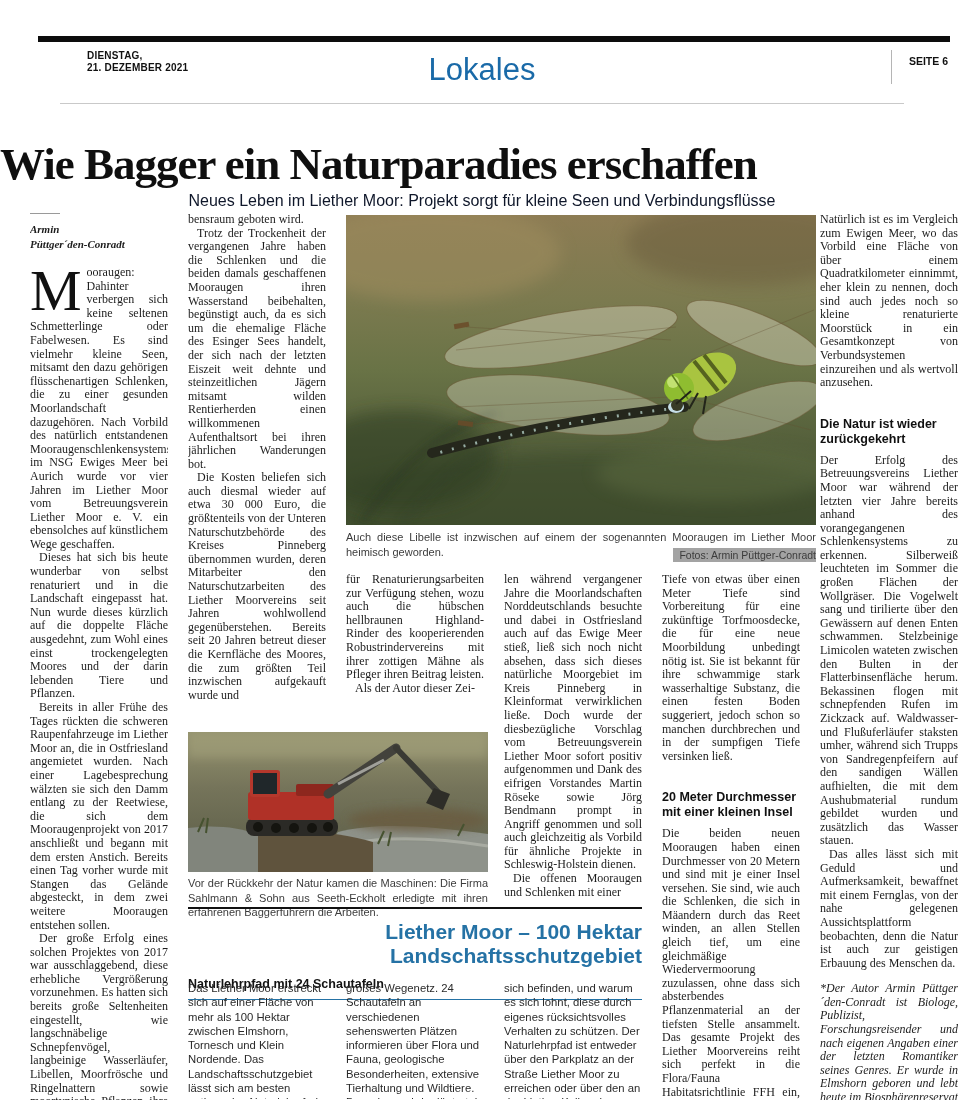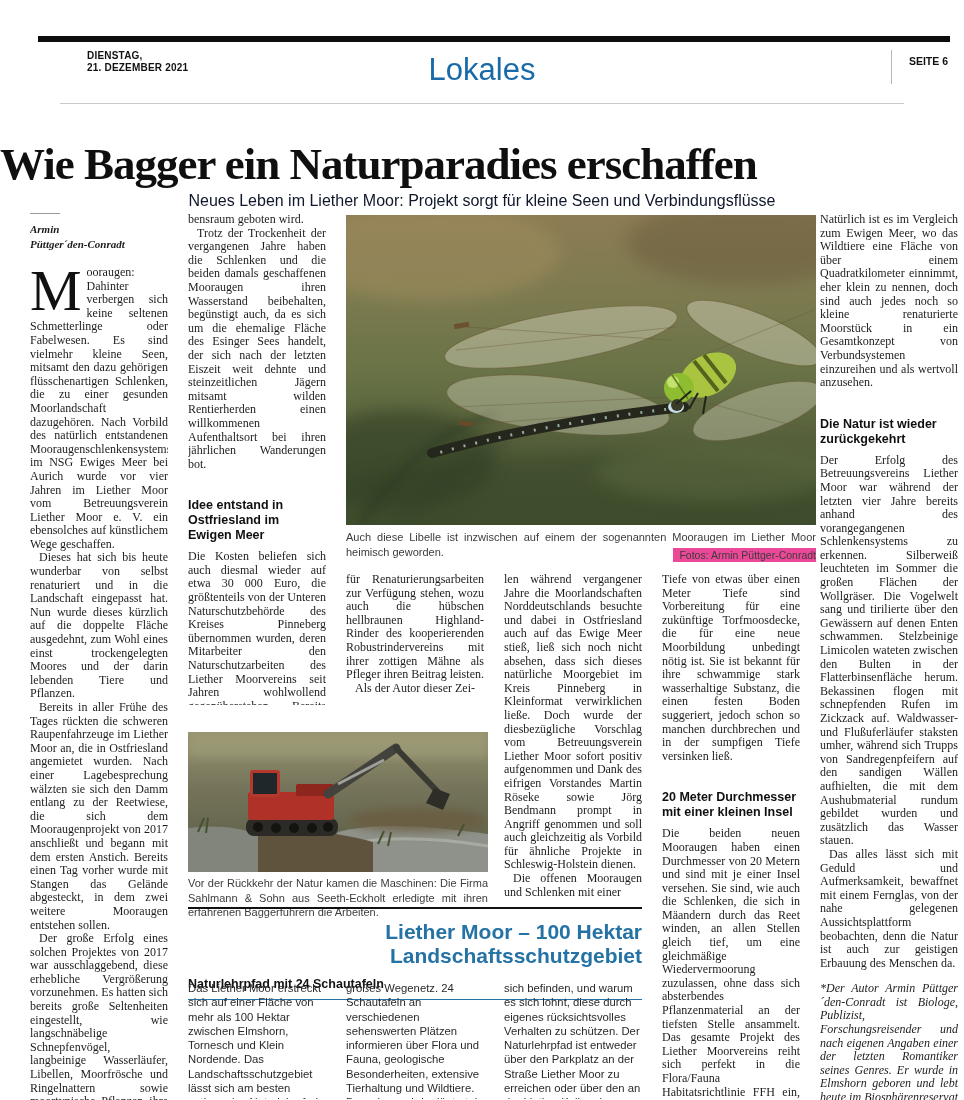--- a/index.html
+++ b/index.html
@@ -30,21 +30,21 @@
   .byline{font-weight:700;font-style:italic;font-size:11px;line-height:15px;margin:0 0 14px 0;text-align:left;}
   .byline-rule{width:30px;height:1px;background:#9a9a9a;margin:0 0 8px 0;}
   .dropcap{float:left;font-size:58px;line-height:46px;padding:2px 5px 0 0;font-weight:400;color:#111;}
   .italic-note{font-style:italic;margin-top:12px !important;text-indent:0 !important;}
   
   figure{margin:0;padding:0;position:absolute;}
   figure svg{display:block;}
   .caption{position:relative;font-family:"Liberation Sans",sans-serif;font-size:11px;
         line-height:14.5px;color:#3c3c3c;text-align:justify;}
   .credit{position:absolute;right:0;bottom:0;font-family:"Liberation Sans",sans-serif;
-        font-size:10.5px;color:#3c3c3c;background:#ec4899;padding-left:6px;}
+        font-size:10.5px;color:#3c3c3c;background:#a3a3a3;padding-left:6px;}
   
   .infobox{position:absolute;left:188px;top:907px;width:454px;height:193px;overflow:hidden;}
   .infobox .box-topline{width:100%;height:2px;background:#111;}
   .infobox h2{font-family:"Liberation Sans",sans-serif;font-size:21px;font-weight:700;
         color:#2572a5;margin:11px 0 0 0;line-height:24px;text-align:right;}
   .infobox h4{font-family:"Liberation Sans",sans-serif;font-size:12.5px;font-weight:700;
         color:#131313;margin:9px 0 8px 0;}
   .infobox .box-blueline{width:100%;height:1px;background:#2572a5;margin-bottom:8px;}
   .boxcol{position:absolute;top:74px;width:138px;height:118px;overflow:hidden;
         font-family:"Liberation Sans",sans-serif;font-size:11.3px;line-height:14.3px;
@@ -76,21 +76,20 @@
     </div>
     <p><span class="dropcap">M</span><span>ooraugen: Dahinter verbergen sich keine seltenen Schmetterlinge oder Fabelwesen. Es sind vielmehr kleine Seen, mitsamt den dazu gehörigen flüsschenartigen Schlenken, die zu einer gesunden Moorlandschaft dazugehören. Nach Vorbild des natürlich entstandenen Mooraugenschlenkensystems im NSG Ewiges Meer bei Aurich wurde vor vier Jahren im Liether Moor vom Betreuungsverein Liether Moor e. V. ein ebensolches auf künstlichem Wege geschaffen.</span></p>
     <p>Dieses hat sich bis heute wunderbar von selbst renaturiert und in die Landschaft eingepasst hat. Nun wurde dieses kürzlich auf die doppelte Fläche ausgedehnt, zum Wohl eines einst trockengelegten Moores und der darin lebenden Tiere und Pflanzen.</p>
     <p>Bereits in aller Frühe des Tages rückten die schweren Raupenfahrzeuge im Liether Moor an, die in Ostfriesland angemietet wurden. Nach einer Lagebesprechung wälzten sie sich den Damm entlang zu der Reetwiese, die sich dem Mooraugenprojekt von 2017 anschließt und begann mit dem ersten Anstich. Bereits einen Tag vorher wurde mit Stangen das Gelände abgesteckt, in dem zwei weitere Mooraugen entstehen sollen.</p>
     <p>Der große Erfolg eines solchen Projektes von 2017 war ausschlaggebend, diese erhebliche Vergrößerung vorzunehmen. Es hatten sich bereits große Seltenheiten eingestellt, wie langschnäbelige Schnepfenvögel, langbeinige Wasserläufer, Libellen, Moorfrösche und Ringelnattern sowie moortypische Pflanzen ihre Ausbreitung gefunden, allesamt sehr anspruchsvoll und auf Moore angewiesen, denen nun ein erheblich größerer Le-</p>
   </div>
 
   <div class="col" style="left:188px;top:213px;height:492px;">
     <p>bensraum geboten wird.</p>
     <p>Trotz der Trockenheit der vergangenen Jahre haben die Schlenken und die beiden damals geschaffenen Mooraugen ihren Wasserstand beibehalten, begünstigt auch, da es sich um die ehemalige Fläche des Esinger Sees handelt, der sich nach der letzten Eiszeit weit dehnte und steinzeitlichen Jägern mitsamt wilden Rentierherden einen willkommenen Aufenthaltsort bei ihren jährlichen Wanderungen bot.</p>
-    <h3>Idee entstand in Ostfriesland im Ewigen Meer</h3>
     <p>Die Kosten beliefen sich auch diesmal wieder auf etwa 30 000 Euro, die größtenteils von der Unteren Naturschutzbehörde des Kreises Pinneberg übernommen wurden, deren Mitarbeiter den Naturschutzarbeiten des Liether Moorvereins seit Jahren wohlwollend gegenüberstehen. Bereits seit 20 Jahren betreut dieser die Kernfläche des Moores, die zum größten Teil inzwischen aufgekauft wurde und</p>
   </div>
 
   <figure style="left:346px;top:215px;width:470px;height:302px;">
     <svg width="470" height="310" viewBox="0 0 470 310" role="img">
       <defs>
         <linearGradient id="dbg" x1="0" y1="0" x2="0" y2="1">
           <stop offset="0" stop-color="#8d7c54"></stop>
             <stop offset="0.28" stop-color="#7b7a4f"></stop>
           <stop offset="0.5" stop-color="#697346"></stop>
@@ -197,21 +196,21 @@
     <p>Die offenen Mooraugen und Schlenken mit einer</p>
   </div>
 
   <div class="col" style="left:662px;top:573px;height:527px;">
     <p>Tiefe von etwas über einen Meter Tiefe sind Vorbereitung für eine zukünftige Torfmoosdecke, die für eine neue Moorbildung unbedingt nötig ist. Sie ist bekannt für ihre schwammige stark wasserhaltige Substanz, die einen festen Boden suggeriert, jedoch schon so manchen durchbrechen und in der sumpfigen Tiefe versinken ließ.</p>
     <h3>20 Meter Durchmesser mit einer kleinen Insel</h3>
     <p>Die beiden neuen Mooraugen haben einen Durchmesser von 20 Metern und sind mit je einer Insel versehen. Sie sind, wie auch die Schlenken, die sich in Mäandern durch das Reet winden, an allen Stellen gleich tief, um eine gleichmäßige Wiedervermoorung zuzulassen, ohne dass sich absterbendes Pflanzenmaterial an der tiefsten Stelle ansammelt. Das gesamte Projekt des Liether Moorvereins reiht sich perfekt in die Flora/Fauna Habitatsrichtlinie FFH ein, die von der EU beschlossen wurde und als Vorbild dient für einen sinnvollen Erhalt und Schutz der Natur.</p>
   </div>
 
   <div class="col" style="left:820px;top:213px;height:887px;">
-    <p>Natürlich ist es im Vergleich zum Ewigen Meer, wo das Wildtiere eine Fläche von über einem Quadratkilometer einnimmt, eher klein zu nennen, doch sind auch jedes noch so kleine renaturierte Moorstück in ein Gesamtkonzept von Verbundsystemen einzureihen und als wertvoll anzusehen.</p>
+    <p>Natürlich ist es im Vergleich zum Ewigen Meer, wo das Vorbild eine Fläche von über einem Quadratkilometer einnimmt, eher klein zu nennen, doch sind auch jedes noch so kleine renaturierte Moorstück in ein Gesamtkonzept von Verbundsystemen einzureihen und als wertvoll anzusehen.</p>
     <h3>Die Natur ist wieder zurückgekehrt</h3>
     <p>Der Erfolg des Betreuungsvereins Liether Moor war während der letzten vier Jahre bereits anhand des vorangegangenen Schlenkensystems zu erkennen. Silberweiß leuchteten im Sommer die großen Flächen der Wollgräser. Die Vogelwelt sang und tirilierte über den Gewässern auf denen Enten schwammen. Stelzbeinige Limicolen wateten zwischen den Bulten in der Flatterbinsenfläche herum. Bekassinen flogen mit schnepfenden Rufen im Zickzack auf. Waldwasser- und Flußuferläufer staksten umher, während sich Trupps von Sandregenpfeifern auf den sandigen Wällen aufhielten, die mit dem Aushubmaterial rundum gebildet wurden und zusätzlich das Wasser stauen.</p>
     <p>Das alles lässt sich mit Geduld und Aufmerksamkeit, bewaffnet mit einem Fernglas, von der nahe gelegenen Aussichtsplattform beobachten, denn die Natur ist auch zur geistigen Erbauung des Menschen da.</p>
     <p class="italic-note">*Der Autor Armin Püttger´den-Conradt ist Biologe, Publizist, Forschungsreisender und nach eigenen Angaben einer der letzten Romantiker seines Genres. Er wurde in Elmshorn geboren und lebt heute im Biosphärenreservat Elbtalaue, in der Dorfgemeinde Zehrental. Er lebte zum Studium lange Zeit am Bodensee und in der Pfalz sowie in Kinshasa im Kongo und befasste sich dort unter anderem mit Nashörnern.</p>
   </div>
 
   <div class="infobox">
     <div class="box-topline"></div>
     <h2>Liether Moor – 100 Hektar Landschaftsschutzgebiet</h2>
     <h4>Naturlehrpfad mit 24 Schautafeln</h4>

